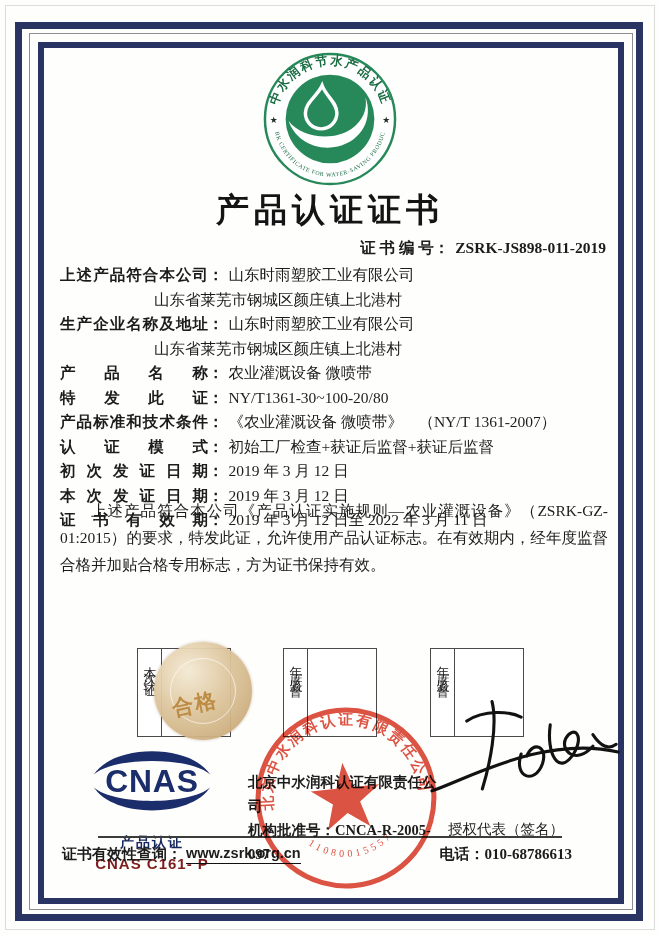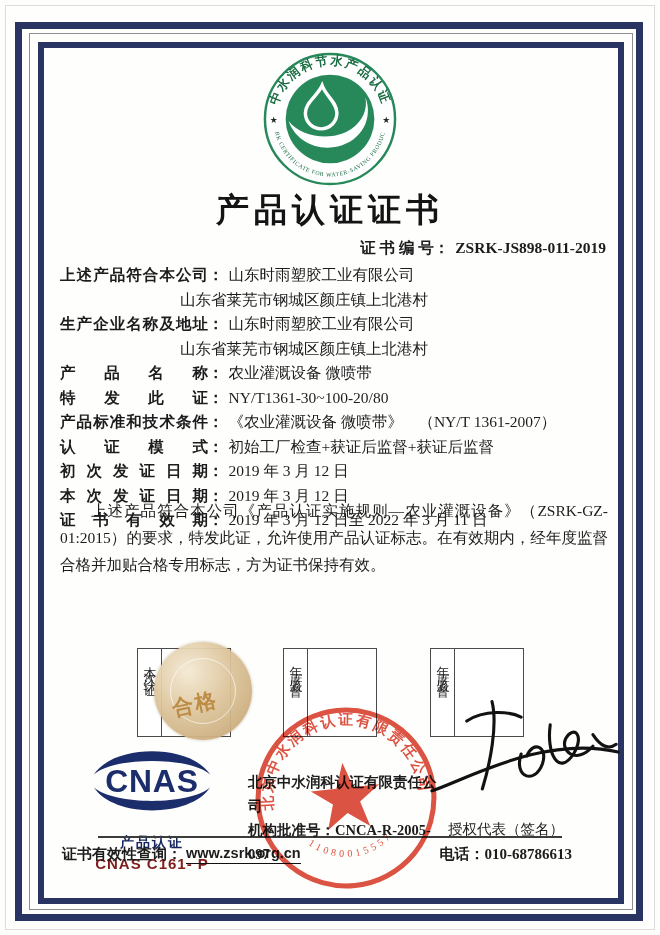--- a/index.html
+++ b/index.html
@@ -15,21 +15,21 @@
   .title{position:absolute;top:188px;left:0;width:100%;text-align:center;
          font-family:"Liberation Sans","DejaVu Sans",sans-serif;
          font-size:33px;font-weight:bold;letter-spacing:5px;color:#141414;}
   .certno{position:absolute;top:238px;right:54px;font-size:15.5px;font-weight:bold;}
   .certno .num{margin-left:6px;}
 
   .fields{position:absolute;top:263px;left:60px;width:552px;font-size:15.5px;line-height:24.5px;}
   .flabel{display:inline-block;width:148px;text-align:justify;text-align-last:justify;font-weight:bold;}
   .fcolon{font-weight:bold;}
   .fvalue{margin-left:5px;}
-  .fvalue2{margin-left:120px;}
+  .fvalue2{margin-left:94px;}
 
   .para{position:absolute;top:497px;left:60px;width:548px;font-size:15.5px;line-height:27px;
         text-align:justify;text-indent:2em;}
 
   .sbox{position:absolute;top:648px;width:92px;height:87px;border:1.5px solid #4a4a4a;display:flex;background:#fff;}
   .sbox .strip{width:24px;border-right:1.5px solid #4a4a4a;display:flex;justify-content:center;padding-top:7px;box-sizing:border-box;}
   .sbox .vtext{writing-mode:vertical-rl;font-size:13px;letter-spacing:6px;color:#222;}
   .sbox1{left:137px;} .sbox2{left:283px;} .sbox3{left:430px;}
   .sticker{position:absolute;left:16px;top:-7px;width:98px;height:98px;border-radius:50%;
            background:radial-gradient(circle at 35% 30%, #f4ead4 0%, #ddc59c 45%, #c2a06c 100%);

